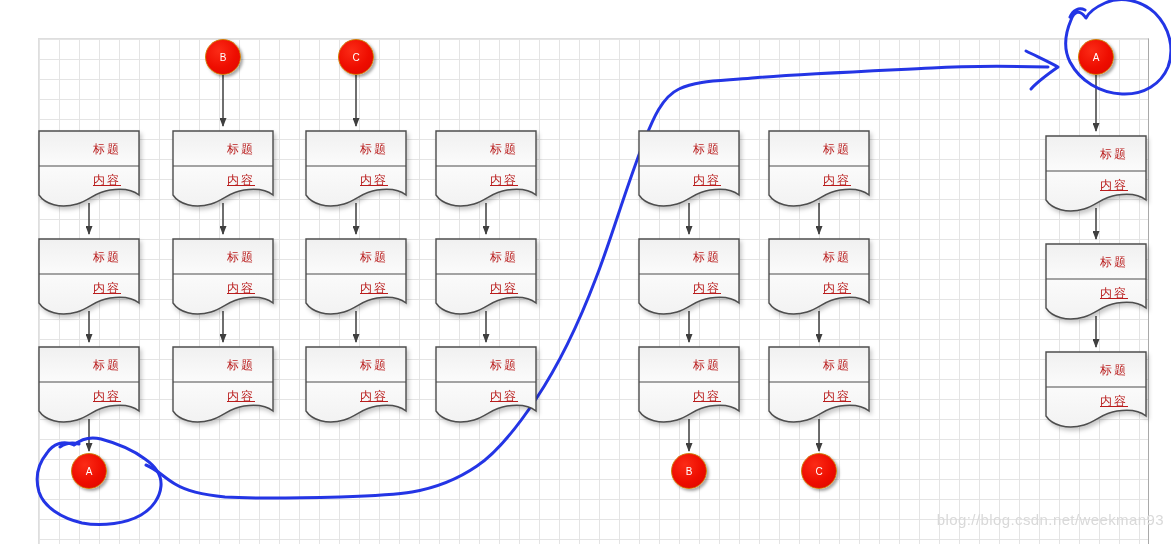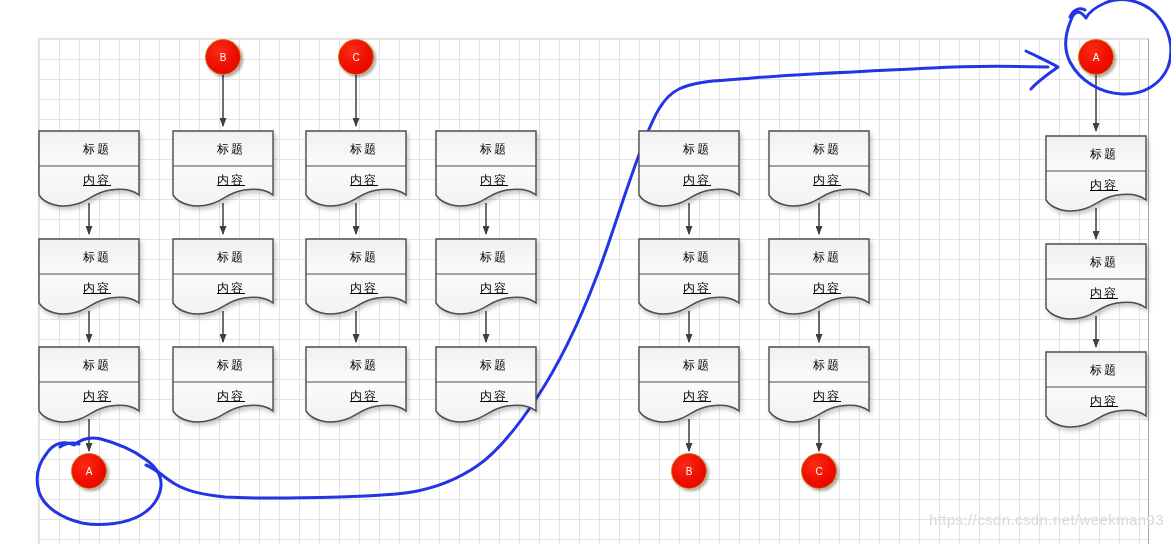--- a/index.html
+++ b/index.html
@@ -16,22 +16,22 @@
     border-top:1px solid #dedede;border-left:1px solid #dedede;
     border-bottom:1px solid #dedede;border-right:1px solid #a9a9a9;
   }
   #connector-svg{position:absolute;left:0;top:0;width:1171px;height:544px;pointer-events:none;}
   #diagram-layer{position:absolute;left:0;top:0;width:1171px;height:544px;}
   .flow-card{
     position:absolute;width:104px;height:82px;
   }
   .flow-card svg{position:absolute;left:0;top:0;filter:drop-shadow(2.5px 3px 2px rgba(0,0,0,0.22));}
   .card-title,.card-content{
-    position:absolute;left:2px;width:116px;text-align:center;
-    color:#000000;font-size:12px;letter-spacing:2px;line-height:1;
+    position:absolute;left:12px;width:116px;text-align:center;
+    color:#b91c1c;font-size:12px;letter-spacing:2px;line-height:1;
   }
   .card-title{top:2px;height:35px;display:flex;align-items:center;justify-content:center;}
   .card-content{top:37px;height:28px;display:flex;align-items:center;justify-content:center;text-decoration:underline;}
   .connector-circle{
     position:absolute;width:36px;height:36px;border-radius:50%;
     background:radial-gradient(circle at 38% 32%, #fb2b16 0%, #ee0d00 55%, #dd0600 100%);
     border:1px solid #d07a06;box-sizing:border-box;
     box-shadow:2px 2px 3px rgba(0,0,0,0.35);
     display:flex;align-items:center;justify-content:center;
   }
@@ -426,15 +426,15 @@
           <line x1="2" y1="37" x2="102" y2="37" stroke="#4d4d4d" stroke-width="1.2"></line>
         </svg>
         <div class="card-title">标题</div>
         <div class="card-content">内容</div>
       </div>
       <div class="connector-circle" style="left: 1078px; top: 39px;">
         <span>A</span>
       </div>
     </div>
 
-  <div id="watermark" style="color: rgb(217, 217, 217);">https://csdn.csdn.net/weekman93</div>
+  <div id="watermark" style="color: rgb(217, 217, 217);">blog://blog.csdn.net/weekman93</div>
 
 </div>
 
 </body></html>

